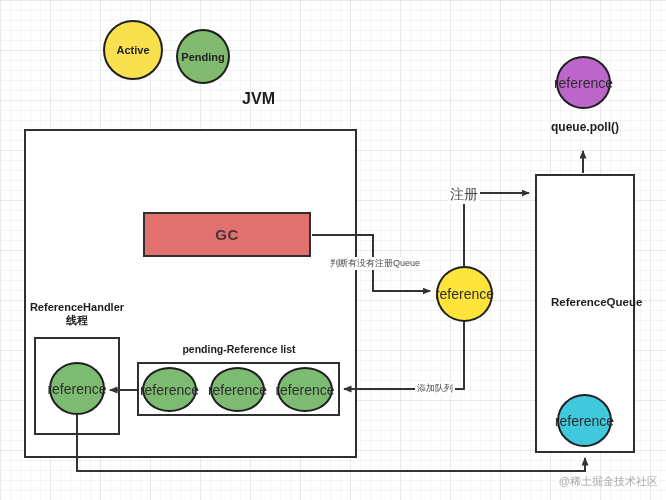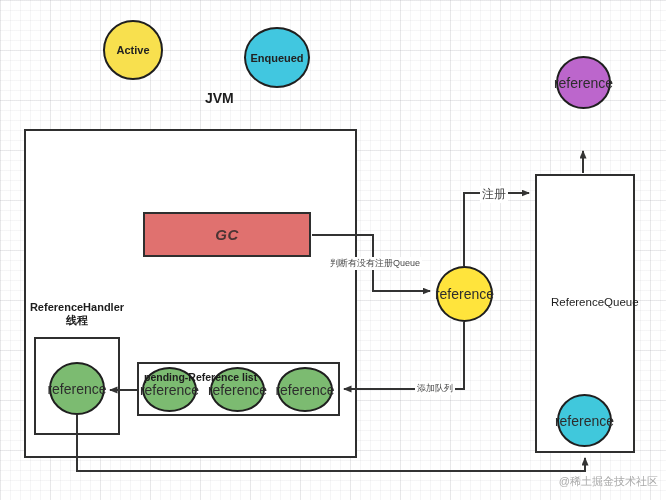--- a/index.html
+++ b/index.html
@@ -19,70 +19,70 @@
       linear-gradient(90deg, rgba(160,160,170,0.16) 1px, transparent 1px);
     background-size:10px 10px,10px 10px,50px 50px,50px 50px;
   }
   .abs{position:absolute;box-sizing:border-box;}
   
   .outline-box{border:2px solid #2f2f2f;background:#ffffff;}
   .jvm-box{left:24px;top:129px;width:333px;height:329px;z-index:1;}
   .gc-box{left:143px;top:212px;width:168px;height:45px;z-index:2;
           background:#e0716f;border:2px solid #2f2f2f;
           display:flex;align-items:center;justify-content:center;
-          font-weight:bold;font-size:15px;color:#4a3434;letter-spacing:.5px;font-style:italic;}
+          font-weight:bold;font-size:15px;color:#4a3434;letter-spacing:.5px;}
   .rh-box{left:34px;top:337px;width:86px;height:98px;z-index:2;}
   .pending-box{left:137px;top:362px;width:203px;height:54px;z-index:2;}
   .rq-box{left:535px;top:174px;width:100px;height:279px;z-index:2;}
   .rq-title{left:535px;top:296px;width:100px;text-align:center;
-            font-weight:normal;font-size:11.5px;color:#1d1d1d;z-index:5;padding-left:16px;}
+            font-weight:bold;font-size:11.5px;color:#1d1d1d;z-index:5;padding-left:16px;}
   
   .circle{border:2px solid #1f1f1f;border-radius:50%;z-index:4;
           display:flex;align-items:center;justify-content:center;
           text-align:center;color:#222;}
   .state{font-weight:bold;font-size:11px;}
   .st-active{left:103px;top:20px;width:60px;height:60px;background:#f8e04e;}
   .st-pending{left:176px;top:29px;width:54px;height:55px;background:#7fba6e;}
   .st-enqueued{left:244px;top:27px;width:66px;height:61px;background:#41c7e0;}
   .st-inactive{left:326px;top:28px;width:66px;height:59px;background:#b561c6;}
   .node{font-size:14px;color:#2d2d2d;}
   .rh-node{left:49px;top:362px;width:56px;height:53px;background:#7cbb71;}
   .pn1{left:142px;top:367px;width:55px;height:45px;background:#7cbb71;}
   .pn2{left:210px;top:367px;width:55px;height:45px;background:#7cbb71;}
   .pn3{left:277px;top:367px;width:56px;height:45px;background:#7cbb71;}
   .yellow-node{left:436px;top:266px;width:57px;height:56px;background:#ffe43c;}
   .cyan-node{left:557px;top:394px;width:55px;height:53px;background:#40c8dc;}
   .purple-node{left:556px;top:56px;width:55px;height:53px;background:#bc66cc;}
   
-  .jvm-label{left:205px;top:90px;width:70px;text-align:left;
-             font-weight:bold;font-size:14px;color:#1d1d1d;z-index:5;}
+  .jvm-label{left:205px;top:90px;width:70px;text-align:right;
+             font-weight:bold;font-size:16px;color:#1d1d1d;z-index:5;}
   .rh-title{left:17px;top:301px;width:120px;text-align:center;
             font-weight:bold;font-size:11px;color:#1d1d1d;line-height:13px;z-index:5;}
-  .pending-title{left:144px;top:343px;width:190px;
-                 font-weight:bold;font-size:10.5px;color:#1d1d1d;z-index:5;margin-top:28px;}
+  .pending-title{left:144px;top:343px;width:190px;text-align:center;
+                 font-weight:bold;font-size:10.5px;color:#1d1d1d;z-index:5;}
   .queue-poll{left:525px;top:120px;width:120px;text-align:center;
               font-weight:bold;font-size:12px;color:#1d1d1d;z-index:5;}
   .edge-label{background:#ffffff;padding:0 2px;color:#4a4a4a;z-index:6;white-space:nowrap;}
-  .lbl-register{left:448px;top:186px;font-size:12px;margin-left:32px;}
+  .lbl-register{left:448px;top:186px;font-size:14px;}
   .lbl-check{left:328px;top:257px;font-size:9px;}
   .lbl-add{left:415px;top:382px;font-size:9px;}
   .watermark{left:556px;top:474px;width:102px;text-align:right;
              font-size:11px;color:#aaaaaa;z-index:5;}
   svg.wires{position:absolute;left:0;top:0;z-index:3;}
 </style>
 </head>
 <body>
 
 <div class="canvas">
 
   <div class="abs circle state st-active">
     <span>Active</span>
   </div>
-  <div class="abs circle state st-enqueued">
-    <span>Enqueued</span>
+  <div class="abs circle state st-pending">
+    <span>Pending</span>
   </div>
 
   <div class="abs jvm-label">JVM</div>
 
   <div class="abs outline-box jvm-box"></div>
 
   <div class="abs gc-box">
     <span>GC</span>
   </div>
 
@@ -113,20 +113,21 @@
     <span>reference</span>
   </div>
 
   <div class="abs circle node yellow-node">
     <span>reference</span>
   </div>
 
   <div class="abs circle node purple-node">
     <span>reference</span>
   </div>
+  <div class="abs queue-poll">queue.poll()</div>
 
   <svg class="wires" width="666" height="500" viewBox="0 0 666 500">
     <defs>
       <marker id="arr" markerWidth="9" markerHeight="8" refX="7.5" refY="3.5" orient="auto" markerUnits="userSpaceOnUse">
         <path d="M0,0 L8.5,3.5 L0,7 Z" fill="#333"></path>
       </marker>
     </defs>
     <g fill="none" stroke="#333" stroke-width="2">
       <path d="M312 235 L373 235 L373 291 L430 291" marker-end="url(#arr)"></path>
       <path d="M464 266 L464 193 L529 193" marker-end="url(#arr)"></path>

